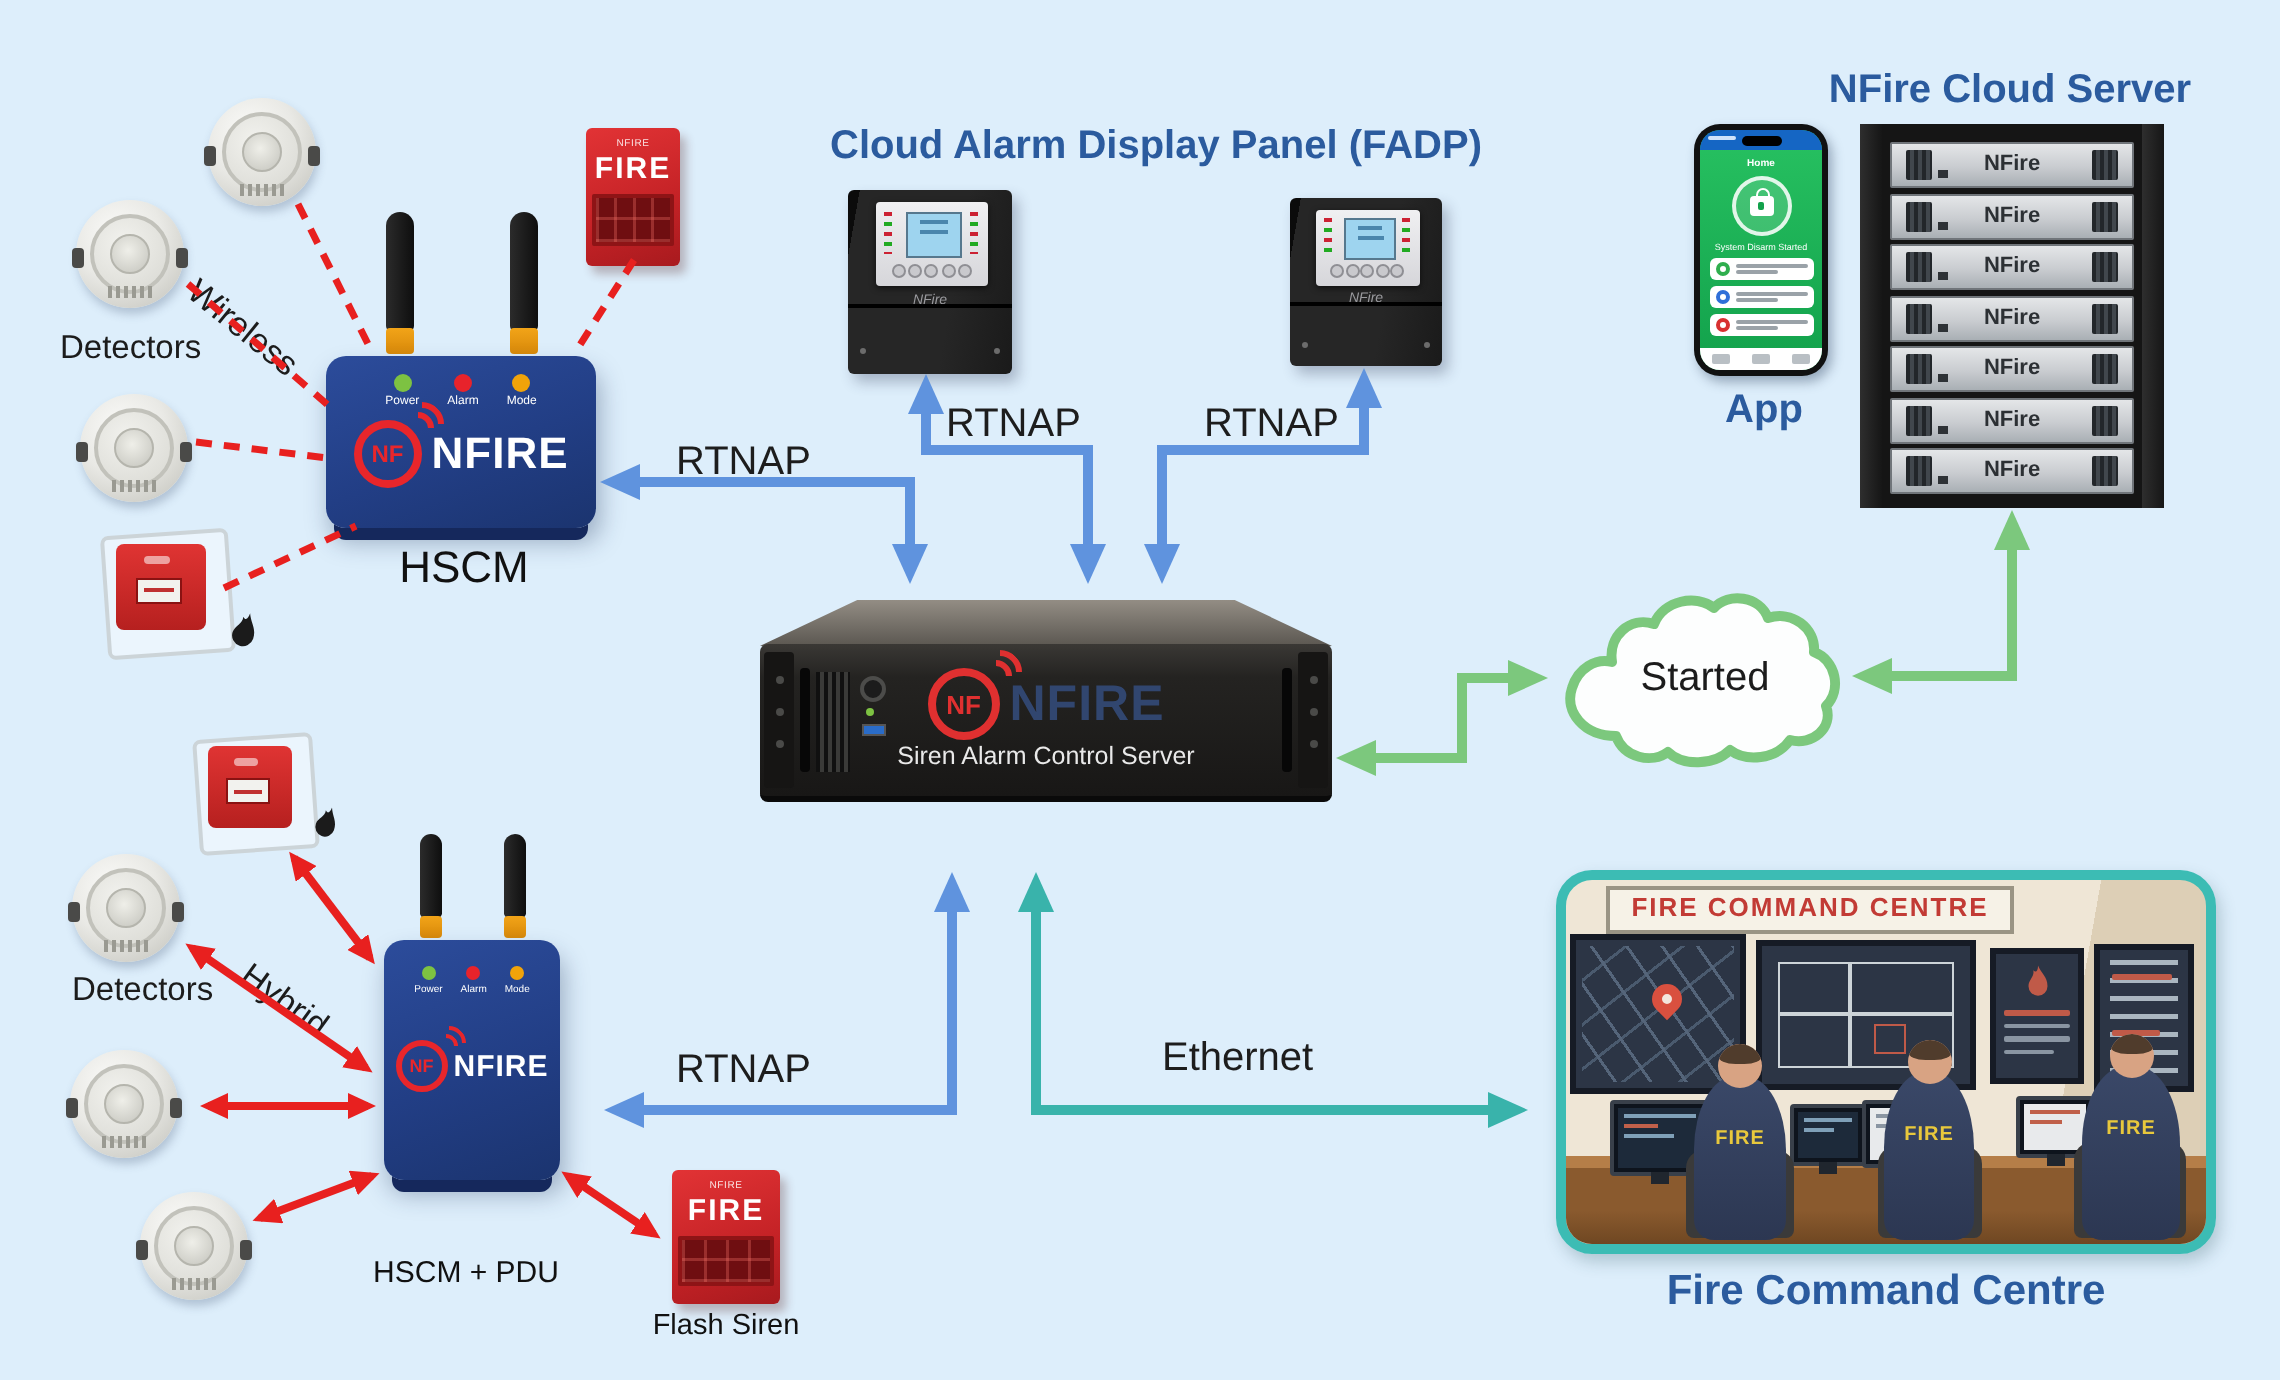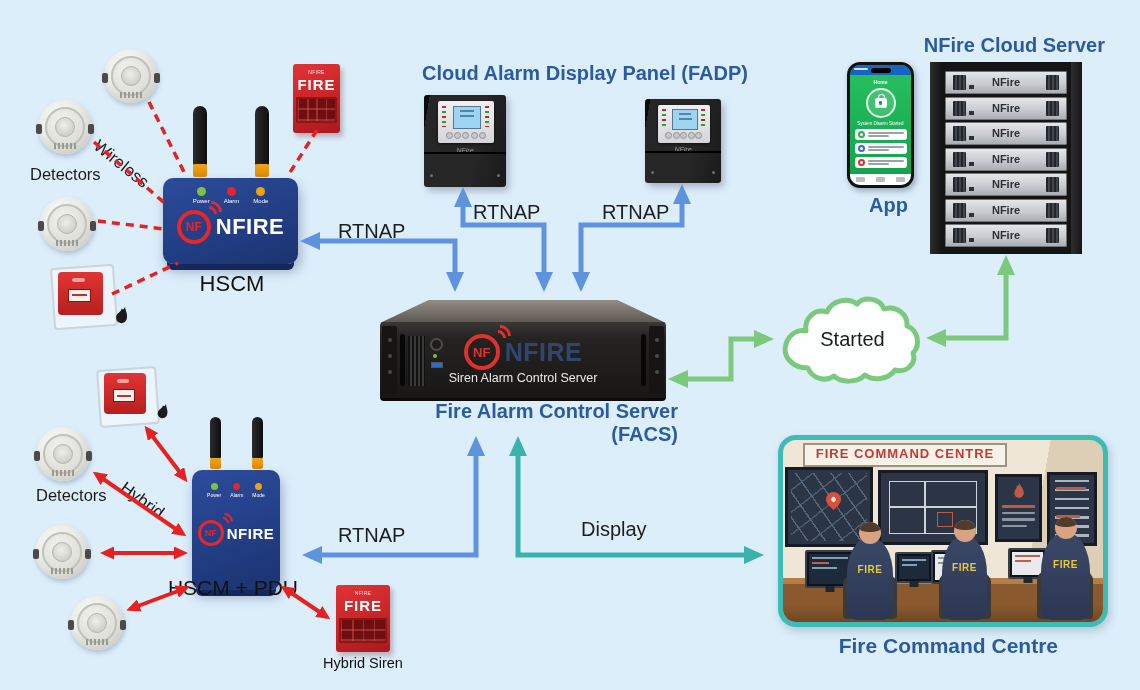--- a/index.html
+++ b/index.html
@@ -1,19 +1,19 @@
 <!DOCTYPE html>
 <html><head>
 <meta charset="utf-8">
 <style>
   html,body{margin:0;padding:0;background:#ddeefb;}
   #canvas{position:relative;width:1140px;height:690px;background:#ddeefb;overflow:hidden;
           font-family:"Liberation Sans","DejaVu Sans",sans-serif;color:#1c1c1c;}
   .abs{position:absolute;}
-  .title{font-weight:bold;color:#2b5b9e;font-size:20px;text-align:right;}
+  .title{font-weight:bold;color:#2b5b9e;font-size:20px;text-align:center;}
   .conn-label{font-size:20px;color:#1d1d1d;}
   .dev-label{color:#111;text-align:center;}
   
   .det{position:absolute;width:54px;height:54px;border-radius:50%;
        background:radial-gradient(circle at 38% 32%,#fbfbf9 0%,#e9e9e5 45%,#cfcfc9 80%,#b8b8b1 100%);
        box-shadow:1px 3px 5px rgba(60,80,110,.28);}
   .det::before{content:"";position:absolute;inset:7px;border-radius:50%;border:2px solid #c2c2bb;
        background:radial-gradient(circle at 40% 35%,#f2f2ee,#d8d8d2);}
   .det::after{content:"";position:absolute;inset:17px;border-radius:50%;border:1px solid #b5b5ad;
        background:radial-gradient(circle at 45% 40%,#efefe9,#c4c4bd);}
@@ -279,21 +279,20 @@
     <div class="nflogo" style="margin-top:12px;">
       <span class="ring" style="width:36px;height:36px;font-size:13px;border-color:#e03030;color:#e03030;">
           <span>NF</span>
         <span class="arc" style="top:-8px;right:-10px;width:10px;height:10px;border-top-color:#e03030;"></span>
         <span class="arc" style="top:-13px;right:-15px;width:16px;height:16px;border-top-color:#e03030;"></span>
       </span>
       <span class="brandtext" style="font-size:25px;color:#31466f;">NFIRE</span>
     </div>
     <div style="text-align:center;color:#e9e9e9;font-size:12.5px;margin-top:1px;">Siren Alarm Control Server</div>
   </div>
-  <div class="title abs" style="left:378px;top:400px;width:300px;">Fire Alarm Control Server (FACS)</div>
 
   <svg class="abs" style="left:774px;top:290px;" width="156" height="96" viewBox="0 0 156 96">
     <path d="M 34 78 C 18 78 8 66 12 54 C 15 44 24 39 32 41 C 30 28 41 18 53 22 C 58 10 74 7 83 14 C 90 6 106 8 110 19 C 122 15 134 24 133 36 C 144 40 147 55 139 63 C 143 74 132 83 121 80 C 114 90 99 91 91 85 C 83 93 67 93 60 86 C 52 92 38 89 34 78 Z" fill="#fdfefe" stroke="#7cc87d" stroke-width="5" stroke-linejoin="round"></path>
   </svg>
   <div class="abs" style="left:790px;top:328px;width:125px;text-align:center;font-size:20px;">Started</div>
 
   <div class="title abs" style="left:905px;top:34px;width:200px;">NFire Cloud Server</div>
   <div class="rack" style="left:930px;top:62px;width:152px;height:192px;">
     <div class="runits">
       <div class="runit">
@@ -432,28 +431,28 @@
     </div>
     <div class="nflogo" style="margin-top:22px;gap:3px;">
       <span class="ring" style="width:26px;height:26px;font-size:9px;border-width:3px;">
           <span>NF</span>
         <span class="arc" style="top:-6px;right:-8px;width:8px;height:8px;border-width:2px;"></span>
         <span class="arc" style="top:-10px;right:-12px;width:13px;height:13px;border-width:2px;"></span>
       </span>
       <span class="brandtext" style="font-size:15px;">NFIRE</span>
     </div>
   </div>
-  <div class="dev-label abs" style="left:163px;top:576px;width:140px;font-size:21px;">HSCM + PDU</div>
+  <div class="dev-label abs" style="left:163px;top:628px;width:140px;font-size:15px;">HSCM + PDU</div>
 
   <div class="firebox" style="left:336px;top:585px;width:54px;height:67px;">
     <span class="fb-logo">NFIRE</span>
     <span class="fb-text">FIRE</span>
     <span class="fb-grid"></span>
   </div>
-  <div class="dev-label abs" style="left:318px;top:655px;width:90px;font-size:14.5px;">Hybrid Siren</div>
+  <div class="dev-label abs" style="left:318px;top:655px;width:90px;font-size:14.5px;">Flash Siren</div>
 
   <div class="fcc" style="left:778px;top:435px;width:320px;height:182px;">
     <div class="sign" style="left:20px;top:3px;width:200px;height:20px;">FIRE COMMAND CENTRE</div>
     <div class="wscreen" style="left:2px;top:27px;width:88px;height:80px;">
       <span class="mapgrid"></span>
       <span class="pin" style="left:38px;top:22px;"></span>
     </div>
     <div class="wscreen" style="left:95px;top:30px;width:110px;height:75px;">
       <span class="plan">
           <span class="room"></span>
@@ -515,21 +514,21 @@
         <span class="head"></span>
         <span class="ptxt">FIRE</span>
       </div>
   </div>
   <div class="title abs" style="left:828px;top:634px;width:230px;font-size:21px;">Fire Command Centre</div>
 
   <div class="conn-label abs" style="left:338px;top:220px;">RTNAP</div>
   <div class="conn-label abs" style="left:473px;top:201px;">RTNAP</div>
   <div class="conn-label abs" style="left:602px;top:201px;">RTNAP</div>
   <div class="conn-label abs" style="left:338px;top:524px;">RTNAP</div>
-  <div class="conn-label abs" style="left:581px;top:518px;">Display</div>
+  <div class="conn-label abs" style="left:581px;top:518px;">Ethernet</div>
 
   <svg class="abs" style="left:0;top:0;pointer-events:none;" width="1140" height="690" viewBox="0 0 1140 690">
     <defs>
       <marker id="mb" markerUnits="userSpaceOnUse" markerWidth="20" markerHeight="18" refX="14" refY="9" orient="auto-start-reverse">
           <path d="M0,0 L20,9 L0,18 Z" fill="#5f93de"></path>
         </marker>
       <marker id="mg" markerUnits="userSpaceOnUse" markerWidth="20" markerHeight="18" refX="14" refY="9" orient="auto-start-reverse">
           <path d="M0,0 L20,9 L0,18 Z" fill="#7cc87d"></path>
         </marker>
       <marker id="mt" markerUnits="userSpaceOnUse" markerWidth="20" markerHeight="18" refX="14" refY="9" orient="auto-start-reverse">

